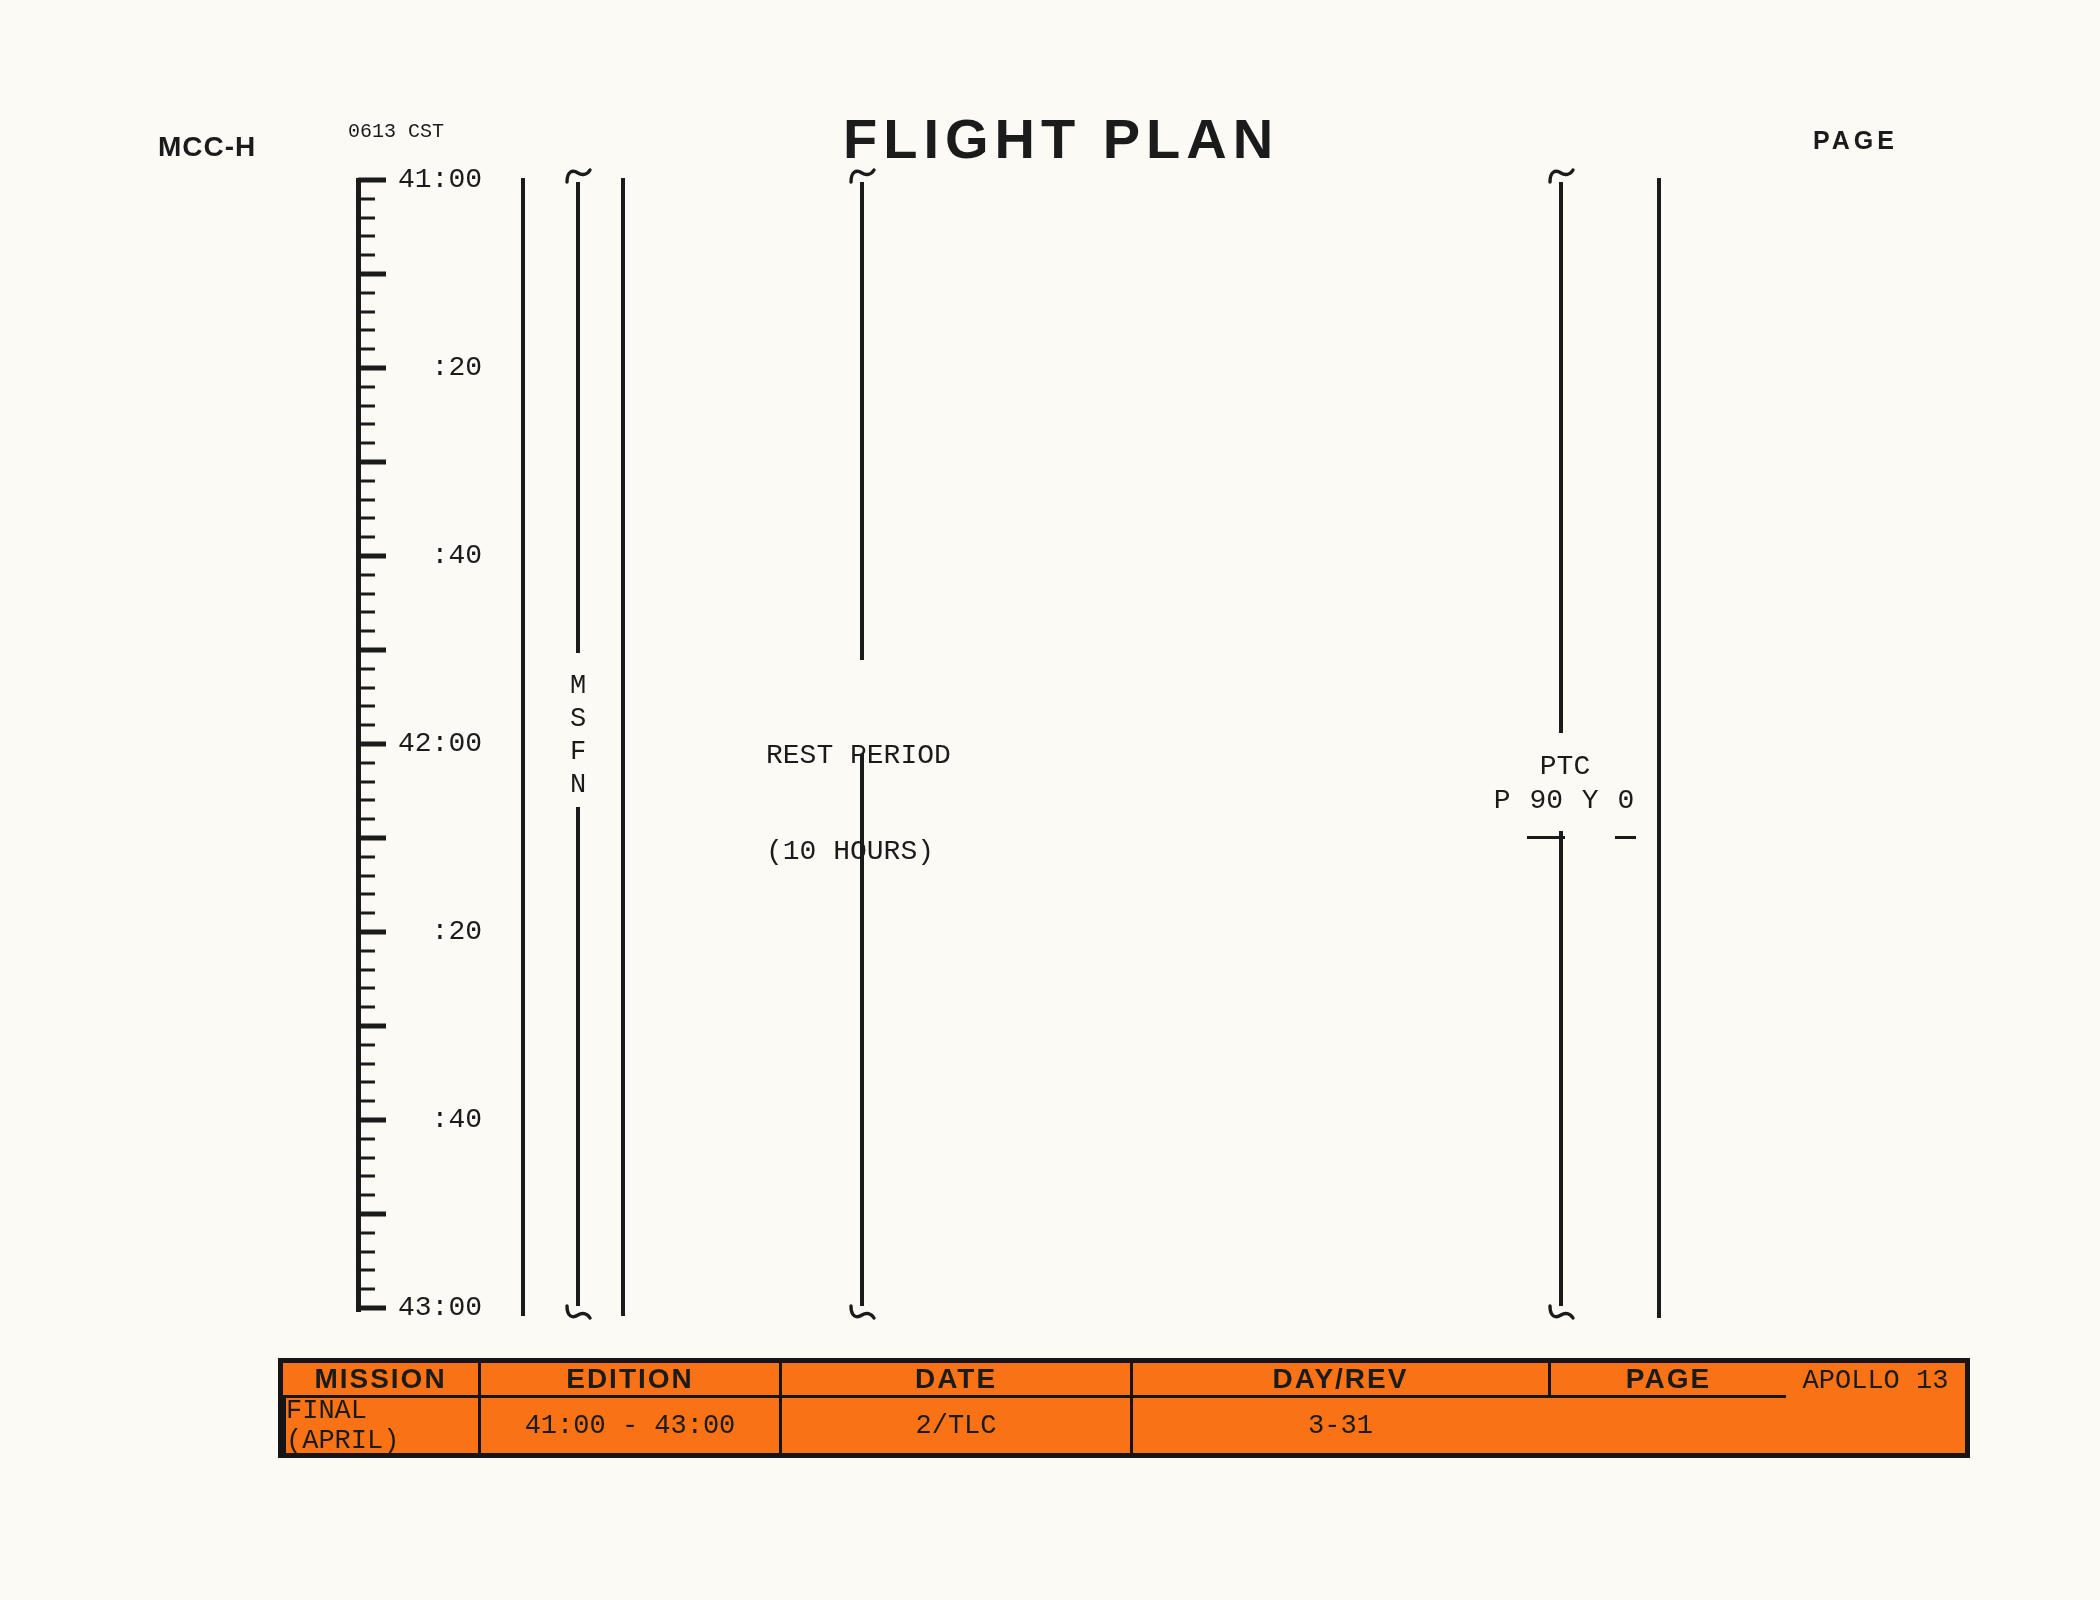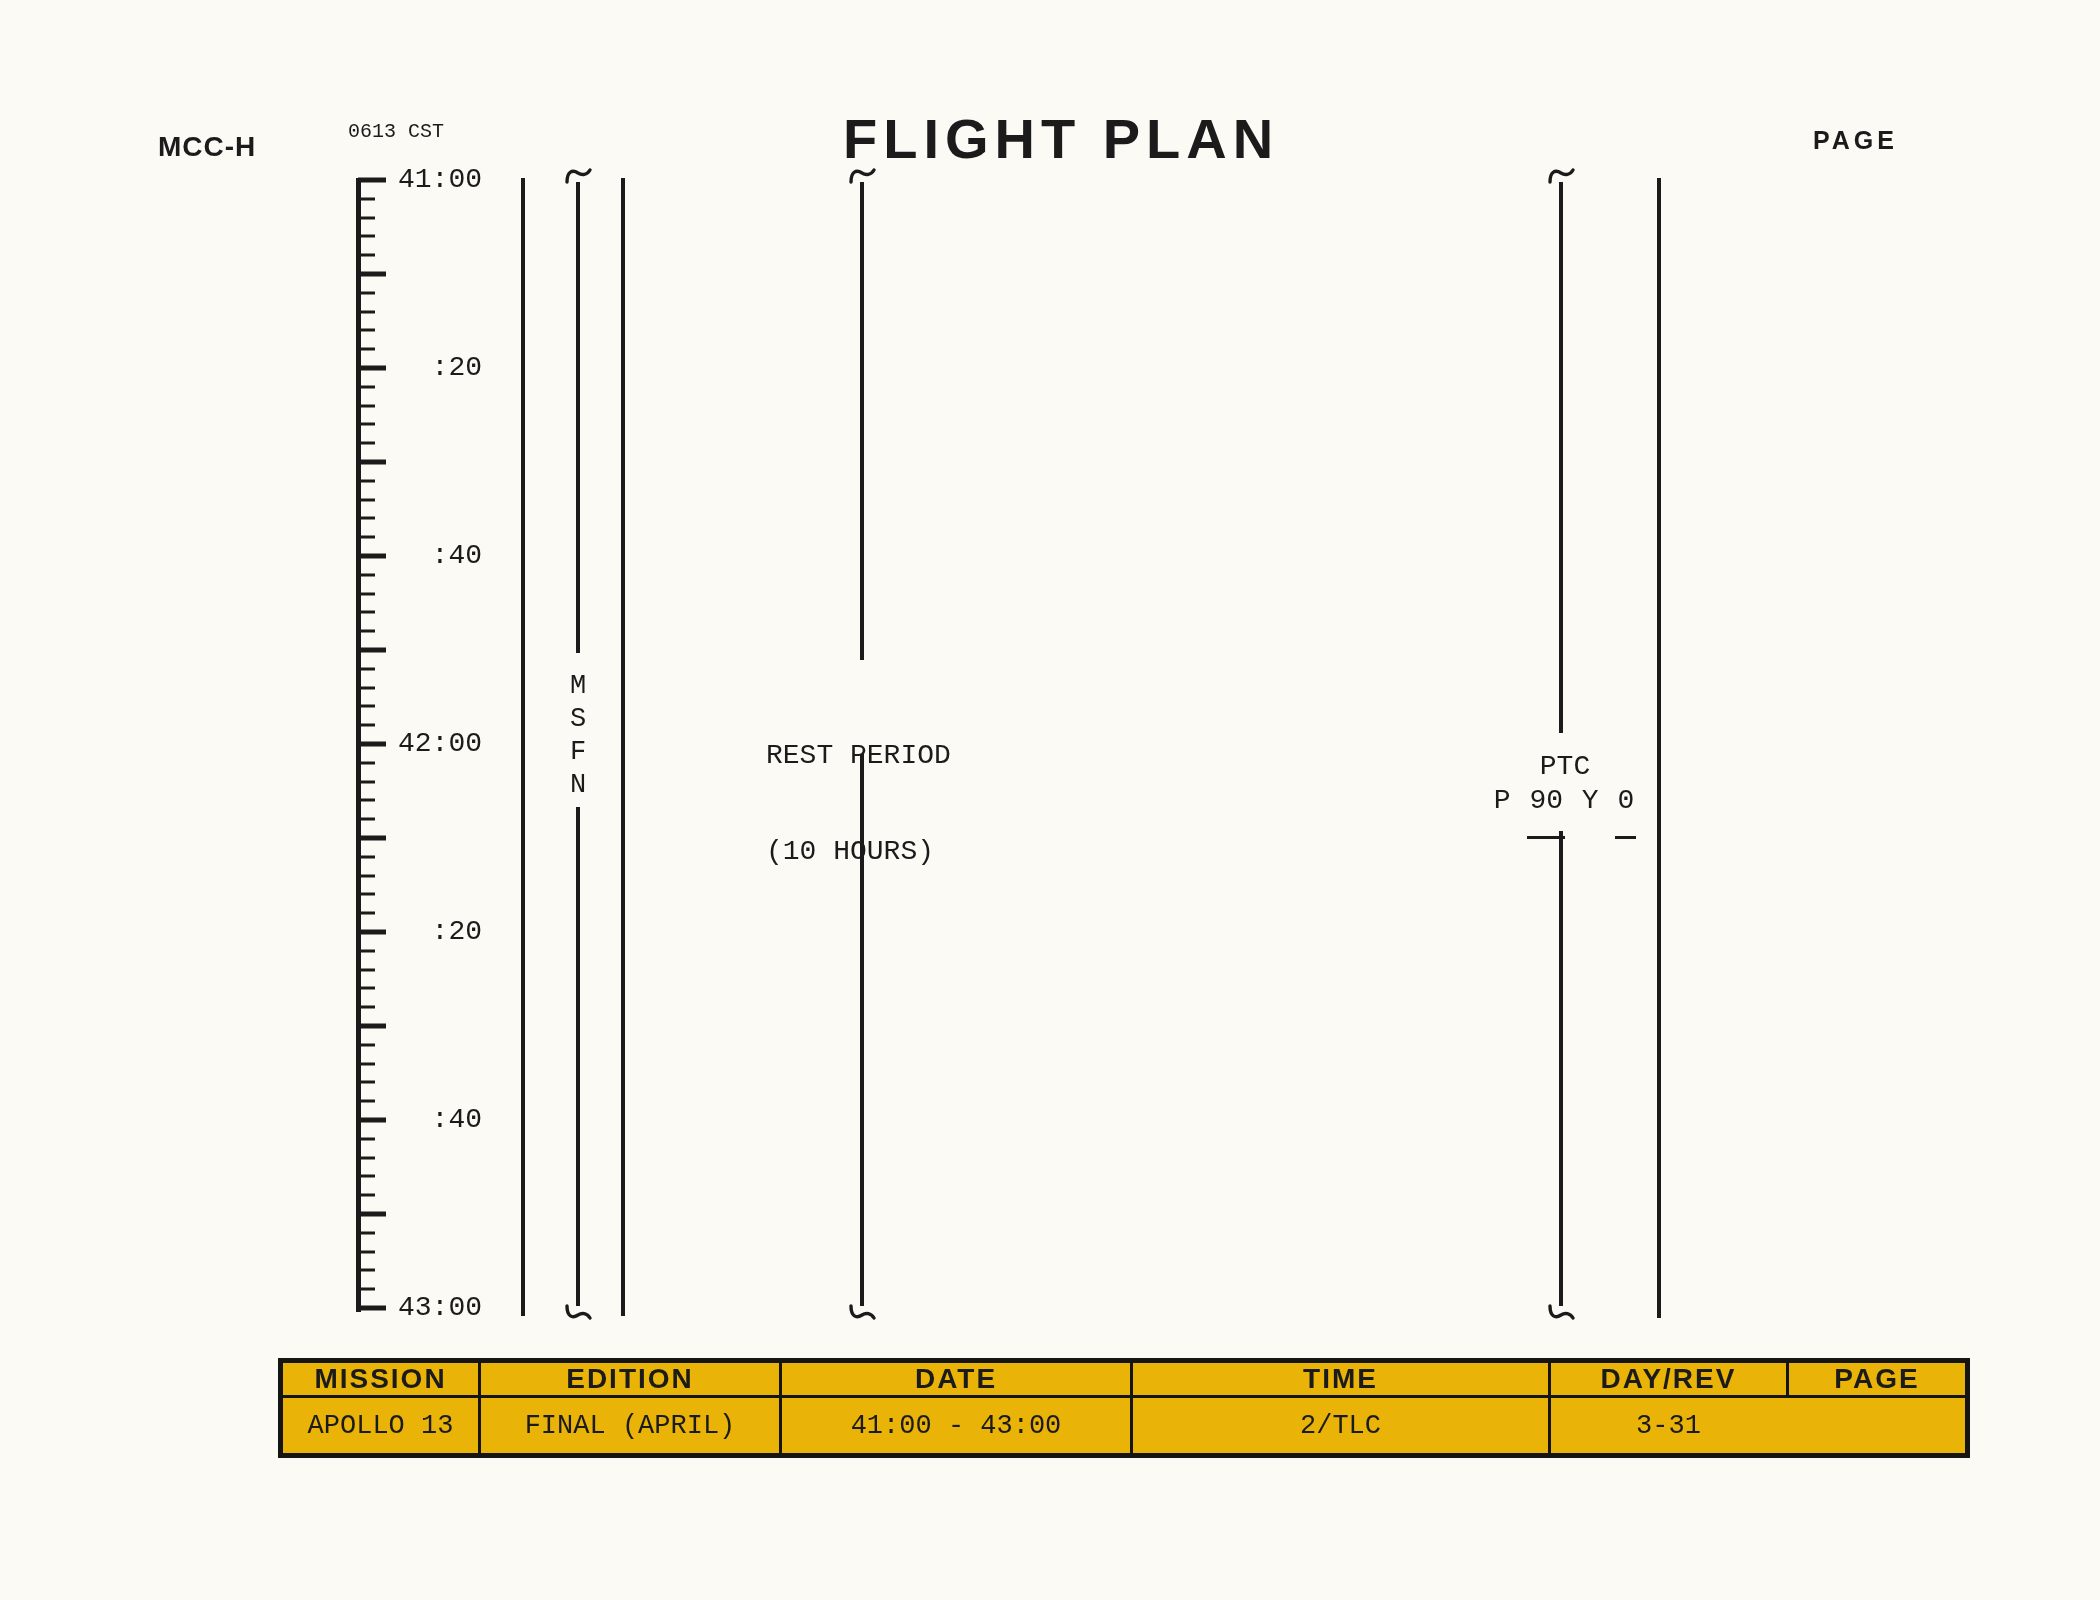--- a/index.html
+++ b/index.html
@@ -31,21 +31,21 @@
     font-family:"Liberation Mono",monospace;font-size:27px;line-height:33px;}
   .rest-label{left:766px;top:676px;font-family:"Liberation Mono",monospace;
     font-size:28px;line-height:32px;white-space:pre;}
   .ptc-label{left:1465px;top:750px;width:200px;text-align:center;
     font-family:"Liberation Mono",monospace;font-size:28px;line-height:33px;}
   .ptc-vals{margin-top:1px;}
   .ptc-vals .u{border-bottom:3px solid #1b1b1b;padding:0 2px 20px 2px;}
   
   .ftable{
     left:278px;top:1358px;width:1692px;height:100px;
-    border:5px solid #151515;box-sizing:border-box;background:#eab308;
+    border:5px solid #151515;box-sizing:border-box;background:#f97316;
     display:grid;
     grid-template-columns:195px 301px 351px 418px 238px 179px;
     grid-template-rows:35px 55px;
   }
   .ftable .cell{
     display:flex;align-items:center;justify-content:center;
     box-sizing:border-box;border-left:3px solid #151515;
   }
   .ftable .cell.c0{border-left:none;}
   .ftable .th{font-weight:bold;font-size:28px;letter-spacing:2px;border-bottom:3px solid #151515;}
@@ -180,21 +180,20 @@
     <span class="u">90</span>
     <span>Y</span>
     <span class="u">0</span>
   </div>
 </div>
 
 <div class="abs ftable">
   <div class="cell th c0">MISSION</div>
   <div class="cell th">EDITION</div>
   <div class="cell th">DATE</div>
-  <div class="cell th">TIME</div>
   <div class="cell th">DAY/REV</div>
   <div class="cell th">PAGE</div>
 
   <div class="cell td c0">APOLLO 13</div>
   <div class="cell td">FINAL (APRIL)</div>
   <div class="cell td">41:00 - 43:00</div>
   <div class="cell td">2/TLC</div>
   <div class="cell td">3-31</div>
 </div>
 

